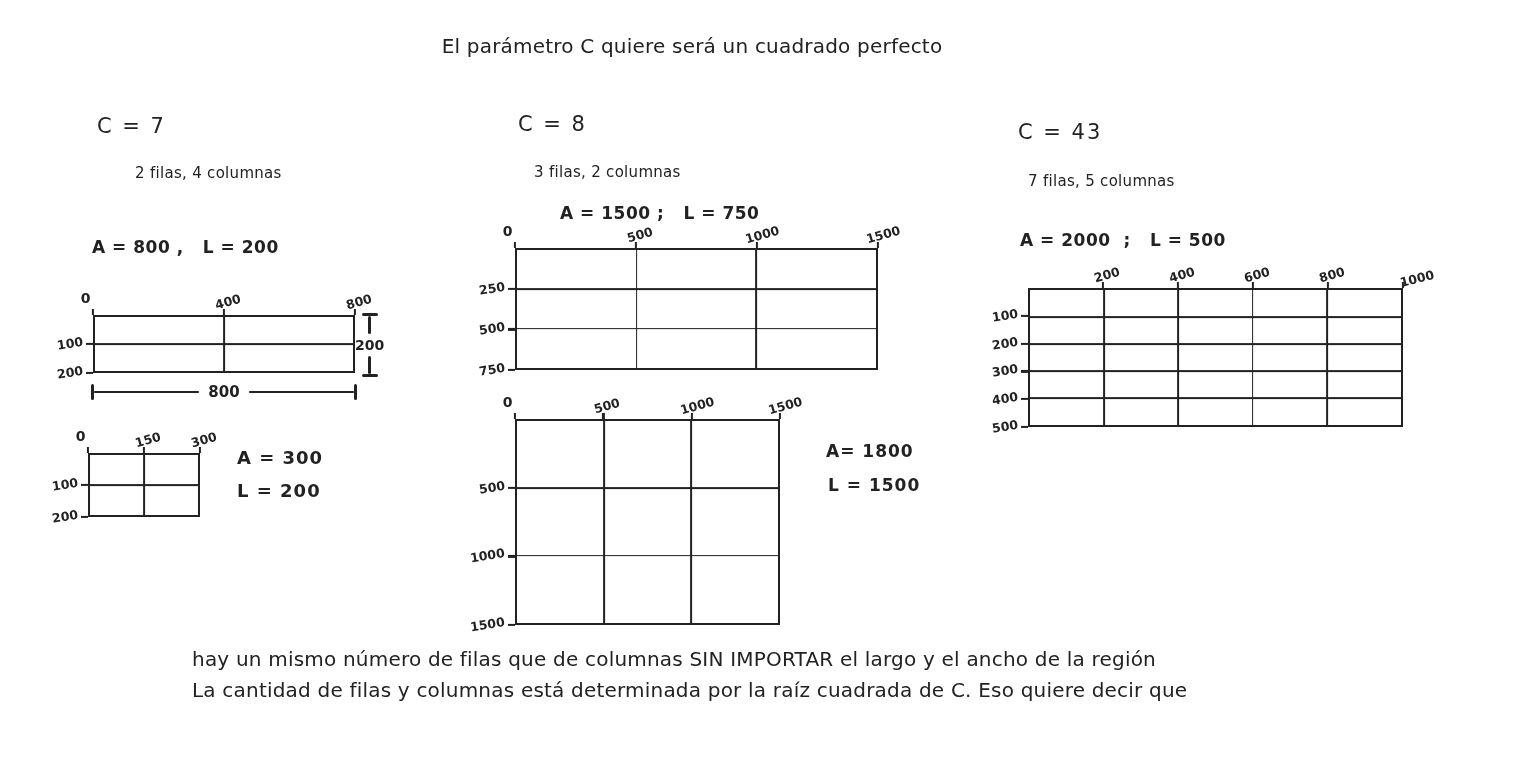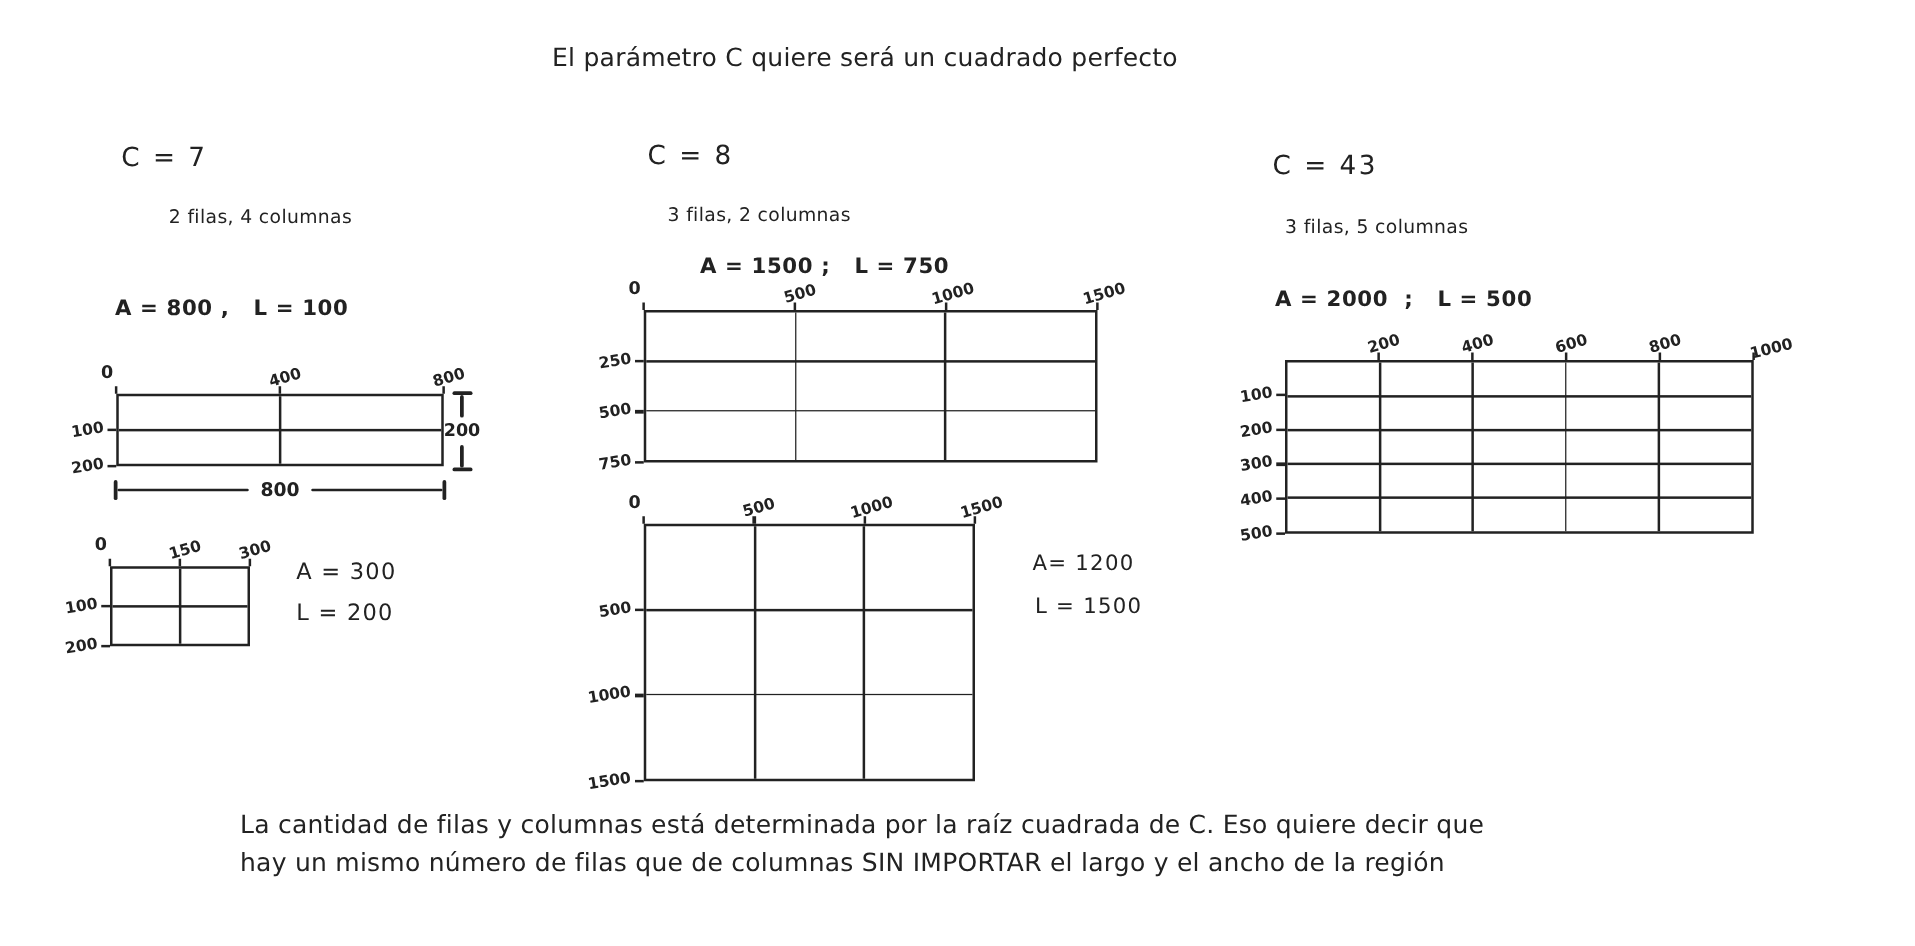--- a/index.html
+++ b/index.html
@@ -9,21 +9,21 @@
     font-family:"DejaVu Sans","Liberation Sans",sans-serif;
   }
   .abs{position:absolute;}
   .title{
     left:392px;top:34px;width:600px;text-align:center;
     font-size:20px;letter-spacing:0.2px;
   }
   .clabel{font-size:21px;letter-spacing:2px;}
   .note{font-size:15px;letter-spacing:0.3px;}
   .params{font-size:17px;font-weight:bold;white-space:pre;letter-spacing:0.5px;}
-  .sideLabel{position:absolute;font-size:17px;font-weight:normal;white-space:pre;letter-spacing:1px;}
+  .sideLabel{position:absolute;font-size:17px;font-weight:bold;white-space:pre;letter-spacing:1px;}
 
   .diagram{position:absolute;}
   .gridbox{position:absolute;inset:0;border:2.5px solid #222;}
   .vline{position:absolute;top:0;bottom:0;width:1.8px;background:#222;transform:translateX(-50%);}
   .hline{position:absolute;left:0;right:0;height:1.8px;background:#222;transform:translateY(-50%);}
 
   .tick{position:absolute;font-size:12.5px;font-weight:bold;white-space:nowrap;}
   .tick.top{bottom:100%;transform:translate(-35%,-6px) rotate(-16deg);}
   .tick.top.zero{transform:translate(-125%,-9px) rotate(0deg);font-size:14px;}
   .tick.left{right:100%;margin-right:10px;transform:translateY(-55%) rotate(-9deg);}
@@ -42,21 +42,21 @@
 
   .footer{left:192px;top:644px;width:1160px;font-size:20px;line-height:31px;letter-spacing:0.2px;}
 </style>
 </head>
 <body>
 
 <div class="abs title">El parámetro C quiere será un cuadrado perfecto</div>
 
 <div class="abs clabel" style="left:97px;top:114px;">C = 7</div>
 <div class="abs note" style="left:135px;top:164px;">2 filas, 4 columnas</div>
-<div class="abs params" style="left:92px;top:237px;">A = 800 ,   L = 100</div>
+<div class="abs params" style="left:92px;top:237px;">A = 800 ,   L = 200</div>
 
 <div class="diagram" style="left:93px;top:315px;width:262px;height:58px;">
   <div class="gridbox">
     <div class="vline" style="left:50%;"></div>
     <div class="hline" style="top:50%;"></div>
   </div>
   <div class="tmark" style="left:0%;"></div>
   <div class="tmark" style="left:50%;"></div>
   <div class="tmark" style="left:100%;"></div>
   <div class="tick top zero" style="left:0%;">0</div>
@@ -144,26 +144,26 @@
   <div class="tick top zero" style="left:0%;">0</div>
   <div class="tick top" style="left:33.33%;">500</div>
   <div class="tick top" style="left:66.67%;">1000</div>
   <div class="tick top" style="left:100%;">1500</div>
   <div class="lmark" style="top:33.33%;"></div>
   <div class="lmark" style="top:66.67%;"></div>
   <div class="lmark" style="top:100%;"></div>
   <div class="tick left" style="top:33.33%;">500</div>
   <div class="tick left" style="top:66.67%;">1000</div>
   <div class="tick left" style="top:100%;">1500</div>
-  <div class="sideLabel" style="left:311px;top:22px;">A= 1200</div>
+  <div class="sideLabel" style="left:311px;top:22px;">A= 1800</div>
   <div class="sideLabel" style="left:313px;top:56px;">L = 1500</div>
 </div>
 
 <div class="abs clabel" style="left:1018px;top:120px;">C = 43</div>
-<div class="abs note" style="left:1028px;top:172px;">3 filas, 5 columnas</div>
+<div class="abs note" style="left:1028px;top:172px;">7 filas, 5 columnas</div>
 <div class="abs params" style="left:1020px;top:230px;">A = 2000  ;   L = 500</div>
 
 <div class="diagram" style="left:1028px;top:288px;width:375px;height:139px;">
   <div class="gridbox">
     <div class="vline" style="left:20%;"></div>
     <div class="vline" style="left:40%;"></div>
     <div class="vline" style="left:60%;"></div>
     <div class="vline" style="left:80%;"></div>
     <div class="hline" style="top:20%;"></div>
     <div class="hline" style="top:40%;"></div>
@@ -186,15 +186,15 @@
   <div class="lmark" style="top:80%;"></div>
   <div class="lmark" style="top:100%;"></div>
   <div class="tick left" style="top:20%;">100</div>
   <div class="tick left" style="top:40%;">200</div>
   <div class="tick left" style="top:60%;">300</div>
   <div class="tick left" style="top:80%;">400</div>
   <div class="tick left" style="top:100%;">500</div>
 </div>
 
 <div class="abs footer">
+  <div>hay un mismo número de filas que de columnas SIN IMPORTAR el largo y el ancho de la región</div>
   <div>La cantidad de filas y columnas está determinada por la raíz cuadrada de C. Eso quiere decir que</div>
-  <div>hay un mismo número de filas que de columnas SIN IMPORTAR el largo y el ancho de la región</div>
 </div>
 
 </body></html>

